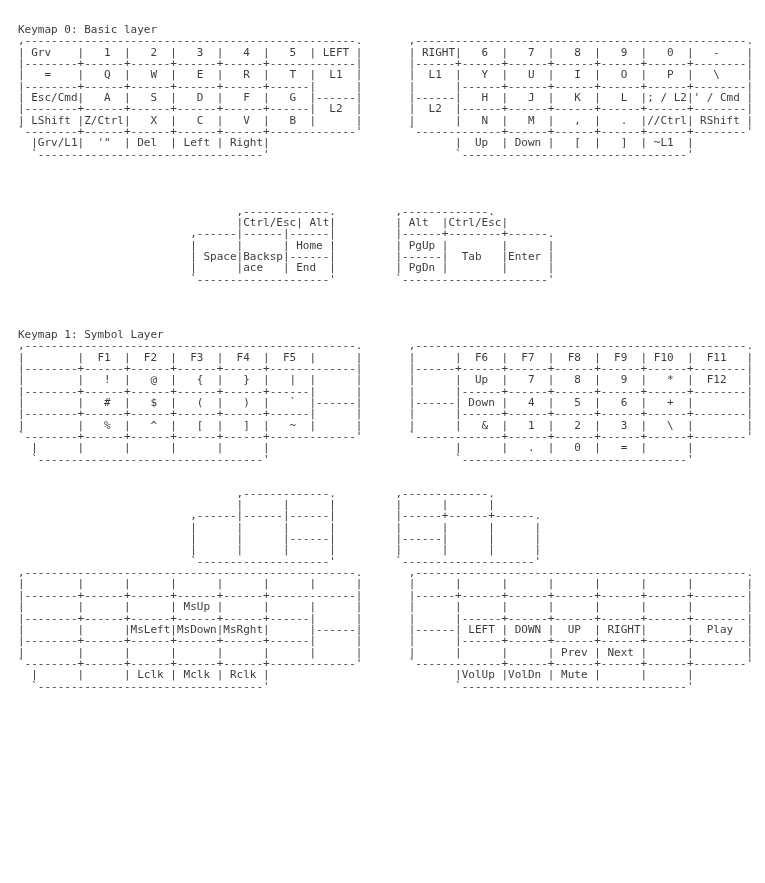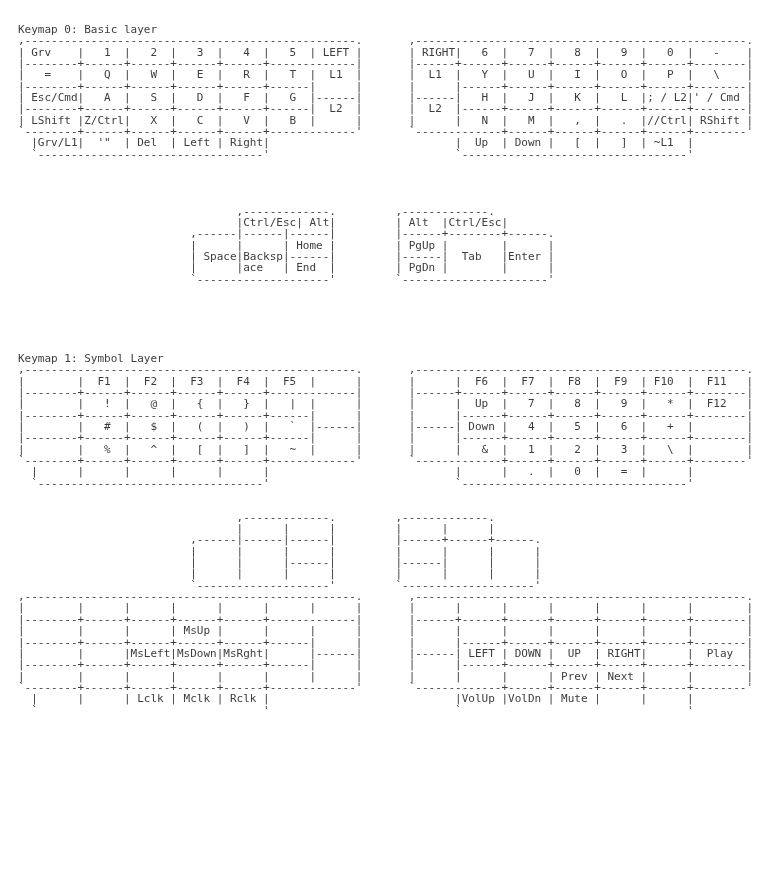--- a/index.html
+++ b/index.html
@@ -26,21 +26,21 @@
   }
   pre.keymap-art {
     margin: 0;
     font-size: 11px;
     line-height: 11.35px;
     white-space: pre;
     font-family: inherit;
     color: inherit;
   }
   .art-0 { margin-top: 20px; }
-  .title-1 { margin-top: 68px; }
+  .title-1 { margin-top: 44px; }
   .art-1 { margin-top: 17px; }
   .title-2 { margin-top: 14px; }
   .art-2 { margin-top: 10px; }
   .cropped-element {
     position: absolute;
     left: 215px;
     top: 873px;
     width: 46px;
     height: 10px;
     background: #24303e;

